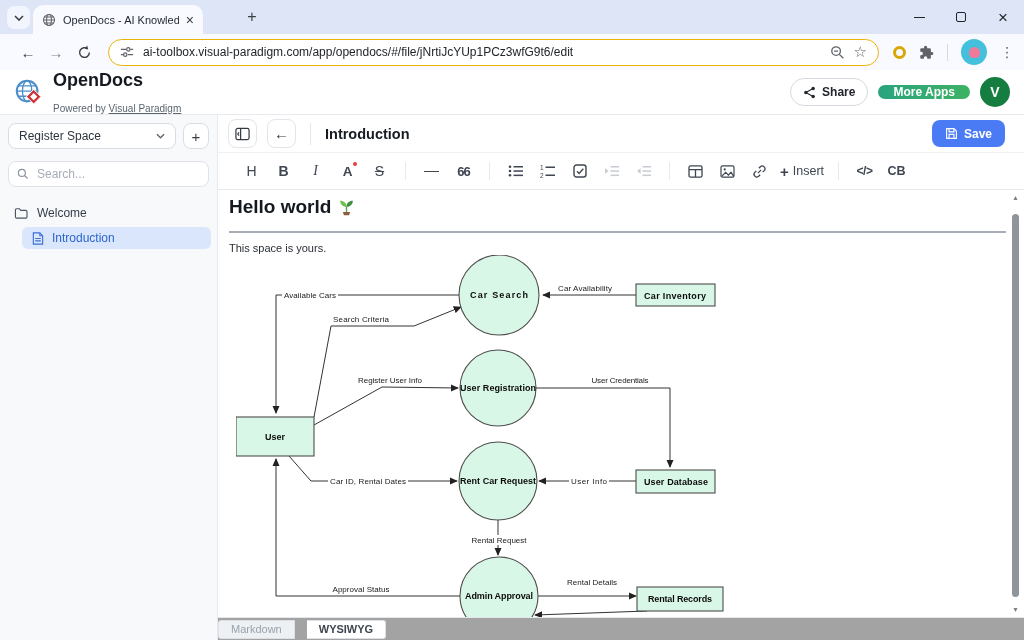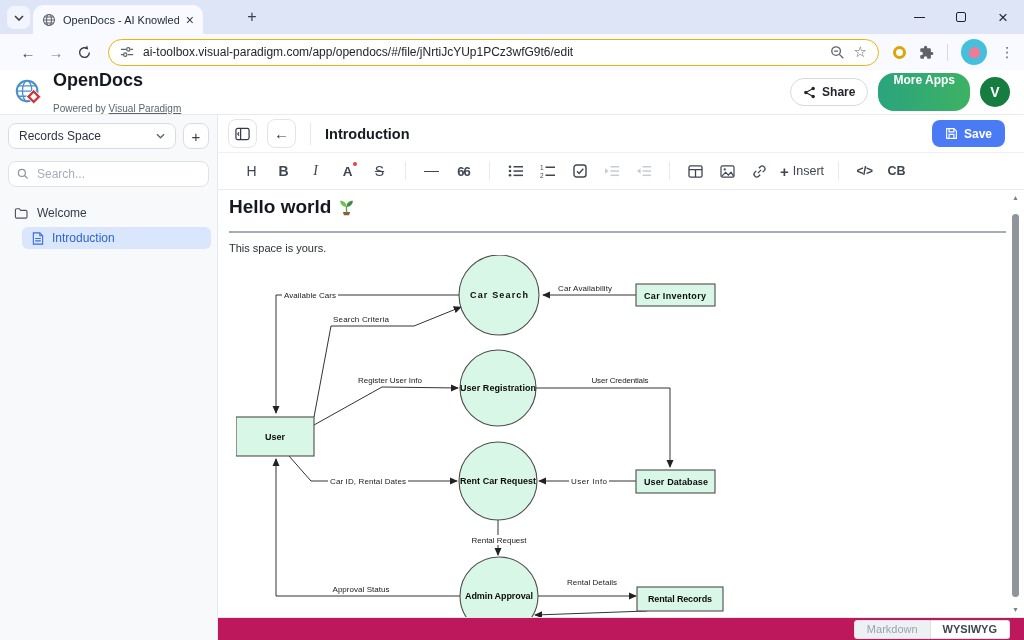--- a/index.html
+++ b/index.html
@@ -46,21 +46,21 @@
   
   .appheader { position:absolute; top:70px; left:0; right:0; height:45px; background:#fff;
     border-bottom:1px solid #e9ebee; display:flex; align-items:center; padding:0 14px; gap:9px; }
   .brand-text { display:flex; flex-direction:column; line-height:1.15; }
   .brand-title { font-size:18px; font-weight:700; color:#14181f; }
   .brand-sub { font-size:10px; color:#5b6570;margin-top:12px; }
   .brand-sub a { color:#5b6570; text-decoration:underline; }
   .appheader-right { margin-left:auto; display:flex; align-items:center; gap:10px; }
   .share-btn { height:28px; padding:0 12px; background:#fff; border:1px solid #d6dae0; border-radius:15px;
     display:flex; align-items:center; gap:6px; font-size:12px; font-weight:600; color:#22262c; }
-  .moreapps-btn { height:38px; padding:0 15px; border-radius:16px; color:#fff; font-size:12px; font-weight:700;
+  .moreapps-btn { height:14px; padding:0 15px; border-radius:16px; color:#fff; font-size:12px; font-weight:700;
     display:flex; align-items:flex-start; background:linear-gradient(90deg,#2aa47e,#3db264); }
   .user-avatar { width:30px; height:30px; border-radius:50%; background:#157d3f; color:#fff;
     font-size:14px; font-weight:700; display:flex; align-items:center; justify-content:center; }
 
   
   .workspace { position:absolute; top:115px; left:0; right:0; bottom:0; display:flex; }
   .sidebar { width:218px; background:#f8f9fb; border-right:1px solid #e7e9ee; flex:none; }
   .space-row { display:flex; gap:7px; padding:8px 8px 0 8px; }
   .space-select { flex:1; height:26px; background:#fff; border:1px solid #d9dde3; border-radius:8px;
     display:flex; align-items:center; justify-content:space-between; padding:0 10px; font-size:12px; color:#2f3540; }
@@ -109,22 +109,22 @@
   .doc-p { margin:9px 0 0 0; font-size:11px; color:#2a2f36; }
   .dfd { display:block; margin:1px 0 0 7px; }
   .dfd text { font-family:"Liberation Sans",sans-serif; }
   .dfd .nodelabel { font-size:9px; font-weight:700; fill:#0b0b0b; }
   .dfd .flowlabel { font-size:8px; fill:#1a1a1a; }
 
   .ed-scrollbar { position:absolute; top:2px; right:2px; bottom:2px; width:13px; }
   .sb-arrow { position:absolute; left:0; width:13px; text-align:center; font-size:7px; color:#7e8288; }
   .sb-thumb { position:absolute; left:3px; width:7px; top:22px; bottom:18px; background:#90959b; border-radius:4px; }
 
-  .bottombar { height:23px; flex:none; border-top:1px solid #e3e7ea; background:#be185d;
-    display:flex; align-items:center; justify-content:flex-end; padding-right:14px; }
+  .bottombar { height:23px; flex:none; border-top:1px solid #e3e7ea; background:#a3a3a3;
+    display:flex; align-items:center; justify-content:flex-start; padding-right:14px;gap:12px; }
   .seg { height:19px; padding:0 12px; display:flex; align-items:center; font-size:11px;
     border:1px solid #dde1e6; }
   .seg.md { background:#eef1f4; color:#99a2ad; border-radius:3px 0 0 3px; }
   .seg.wys { background:#fff; color:#3e4650; font-weight:700; border-left:none; border-radius:0 3px 3px 0; }
 
   .ic { display:inline-flex; align-items:center; justify-content:center; }
 </style>
 </head>
 <body>
 
@@ -234,21 +234,21 @@
           <span>More Apps</span>
         </div>
       <div class="user-avatar">V</div>
     </div>
   </div>
 
   <div class="workspace">
     <aside class="sidebar">
       <div class="space-row">
         <div class="space-select">
-          <span>Records Space</span>
+          <span>Register Space</span>
           <svg width="9" height="6" viewBox="0 0 10 6">
               <path d="M1 1l4 4 4-4" fill="none" stroke="#5b6570" stroke-width="1.4"></path>
             </svg>
         </div>
         <div class="add-space-btn">+</div>
       </div>
       <div class="search-row">
         <div class="search-box">
           <span class="ic">
             <svg width="12" height="12" viewBox="0 0 16 16" fill="none" stroke="#8a93a0" stroke-width="1.6">

